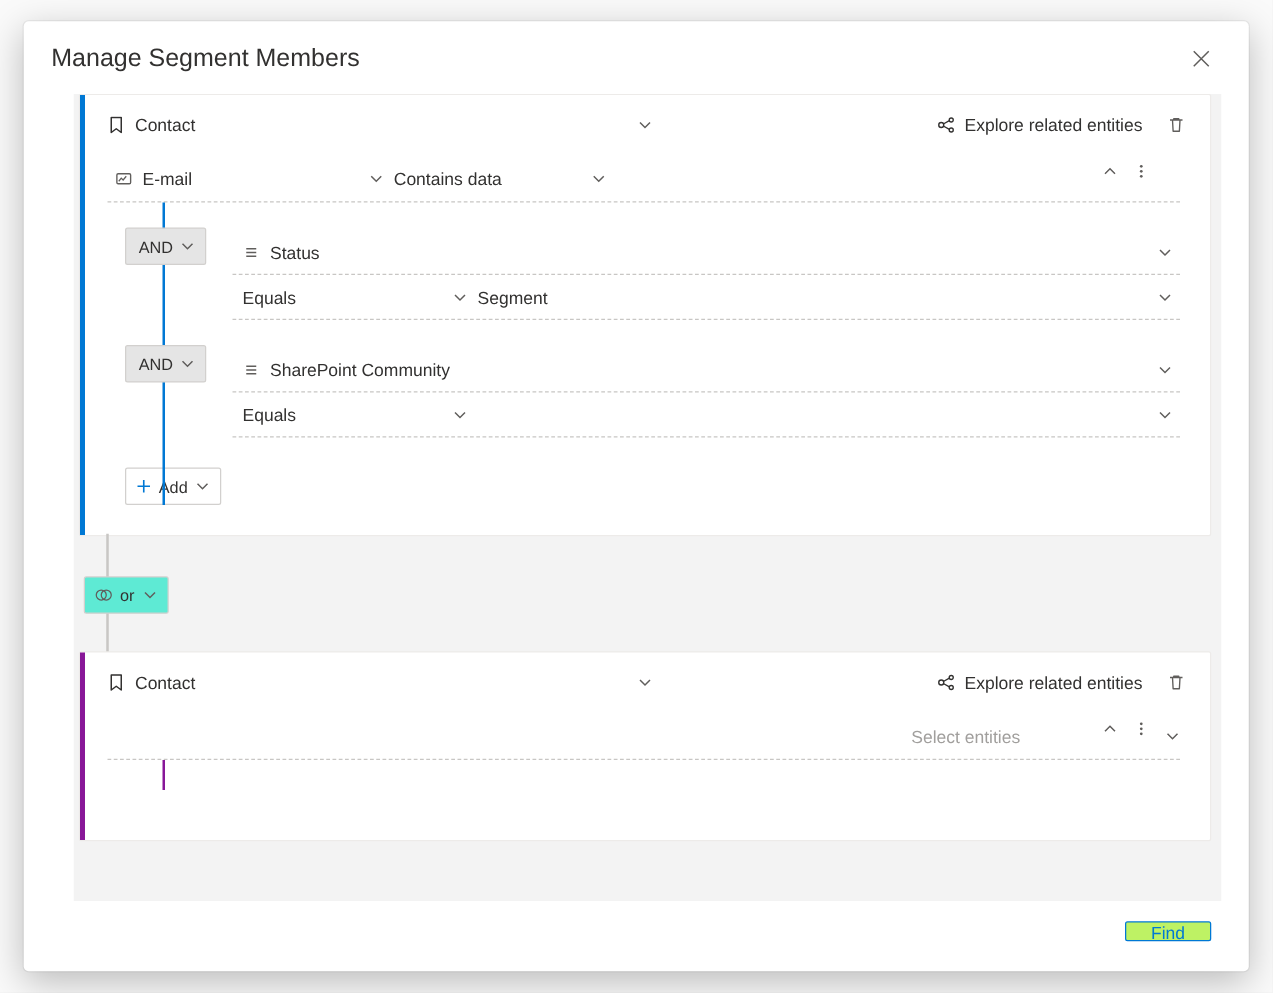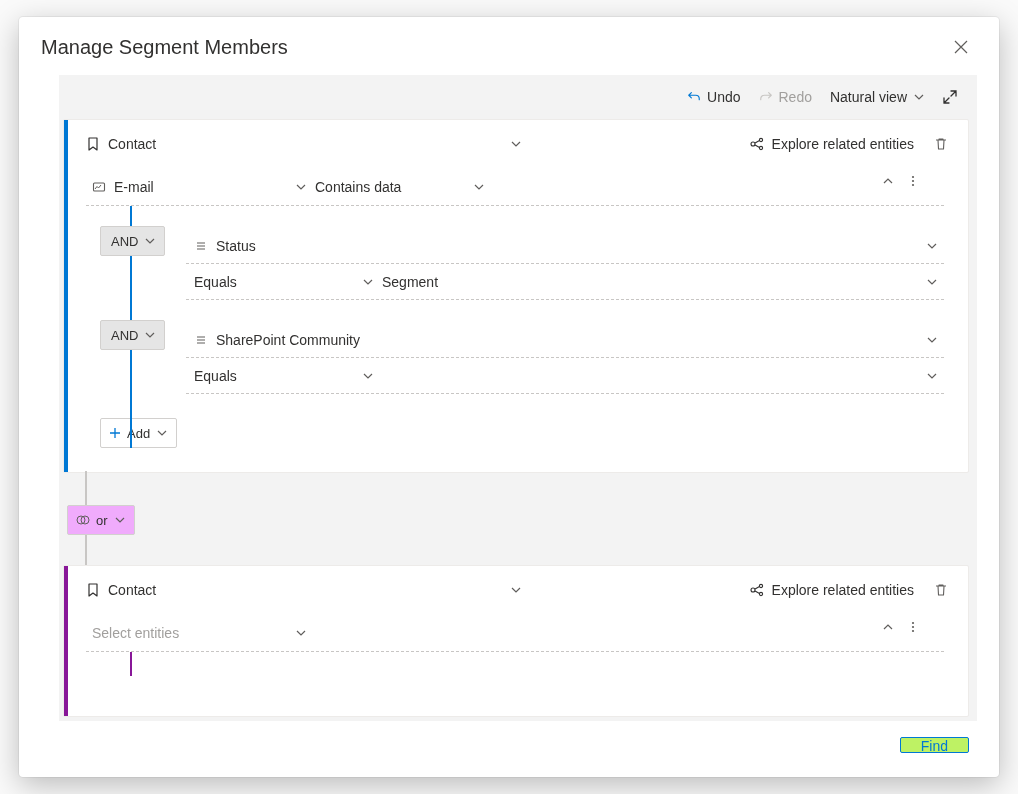--- a/index.html
+++ b/index.html
@@ -109,20 +109,21 @@
 
   .rows { padding: 0 24px 0 22px; }
   .attr-row {
     display: flex;
     align-items: center;
     border-bottom: 1px dashed #c8c6c4;
     height: 38px;
     gap: 8px;
     position: relative;
     padding-left: 6px;
+    justify-content: flex-end;
   }
   .attr-row.topline { border-top: 1px dashed transparent; }
   .attr-cell {
     display:flex; align-items:center; gap:8px; min-width:0;
   }
   .attr-cell.attrname { width: 215px; }
   .attr-cell.operator { width: 170px; }
   .attr-cell.value { flex: 1; }
   .chev-sm { color:#605e5c; margin-left:auto; }
   .placeholder { color:#a19f9d; }
@@ -197,21 +198,21 @@
     position: relative;
     height: 92px;
     margin-left: 4px;
   }
   .between .gvline {
     position:absolute; left: 22px; top: -2px; bottom: -2px; width:2px; background:#c8c6c4;
   }
   .or-badge {
     position:absolute;
     left: 4px; top: 32px;
-    background:#f0abfc; border:1px solid #d2d0ce; border-radius:2px;
+    background:#5eead4; border:1px solid #d2d0ce; border-radius:2px;
     height:30px; padding:0 8px 0 8px;
     display:flex; align-items:center; gap:6px;
     font-size:13px; color:#323130; cursor:pointer;
   }
 
   .dialog-footer {
     display:flex; justify-content:flex-end;
     padding: 16px 30px 24px 30px;
   }
   .find-btn {
@@ -237,45 +238,20 @@
     <div class="close-x">
       <svg class="ic14" viewBox="0 0 14 14">
           <path d="M1 1 L13 13 M13 1 L1 13" stroke="currentColor" stroke-width="1.2" fill="none"></path>
         </svg>
     </div>
   </div>
 
   <div class="content-wrap">
     <div class="scroll-area">
 
-      <div class="toolbar">
-        <span class="tb-item">
-          <svg class="ic14" viewBox="0 0 16 16">
-              <path d="M5 3 L2 6 L5 9 M2 6 H10 A4 4 0 0 1 14 10 V11" fill="none" stroke="#0078d4" stroke-width="1.3" stroke-linecap="round" stroke-linejoin="round"></path>
-            </svg>
-          <span>Undo</span>
-        </span>
-        <span class="tb-item disabled">
-          <svg class="ic14" viewBox="0 0 16 16">
-              <path d="M11 3 L14 6 L11 9 M14 6 H6 A4 4 0 0 0 2 10 V11" fill="none" stroke="#c8c6c4" stroke-width="1.3" stroke-linecap="round" stroke-linejoin="round"></path>
-            </svg>
-          <span>Redo</span>
-        </span>
-        <span class="tb-item view">
-          <span>Natural view</span>
-          <svg class="ic12" viewBox="0 0 12 12">
-              <path d="M2 4 L6 8 L10 4" fill="none" stroke="#605e5c" stroke-width="1.2"></path>
-            </svg>
-        </span>
-        <span class="expand-ic">
-          <svg class="ic14" viewBox="0 0 14 14">
-              <path d="M8 1 H13 V6 M13 1 L8 6 M6 13 H1 V8 M1 13 L6 8" fill="none" stroke="#323130" stroke-width="1.3" stroke-linecap="round"></path>
-            </svg>
-        </span>
-      </div>
 
       <div class="block">
         <div class="accent blue"></div>
 
         <div class="block-header">
           <span class="entity">
             <svg class="ic14" viewBox="0 0 14 14">
                 <path d="M3 1 H11 V13 L7 10 L3 13 Z" fill="none" stroke="#323130" stroke-width="1.2" stroke-linejoin="round"></path>
               </svg>
             <span>Contact</span>

